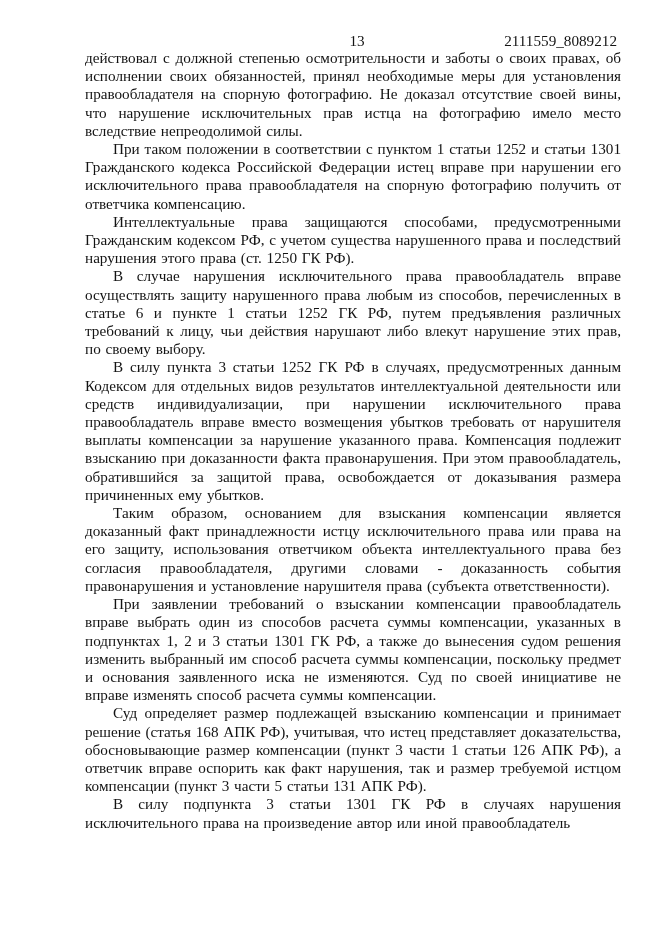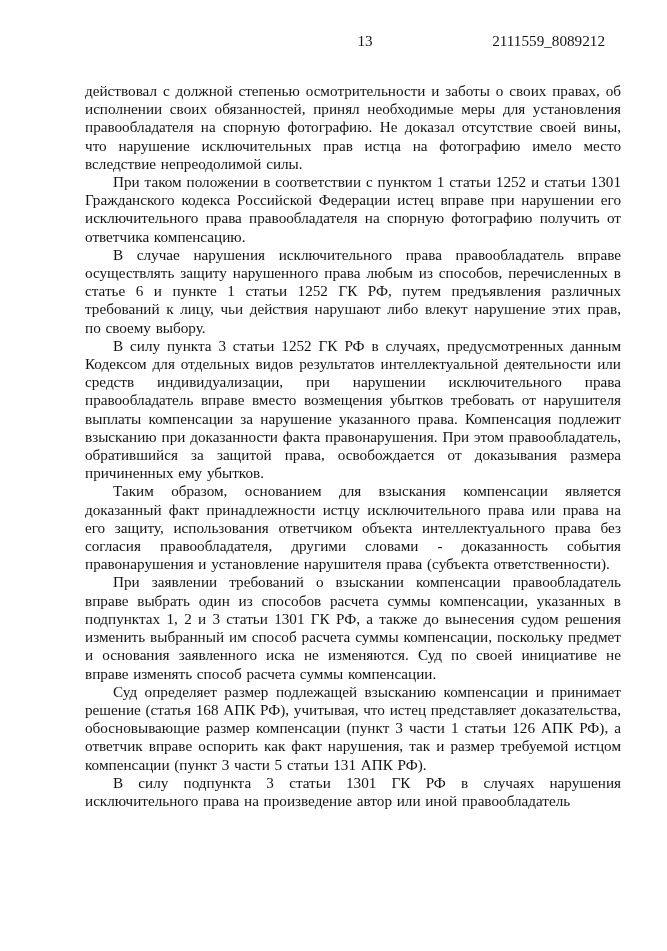--- a/index.html
+++ b/index.html
@@ -23,31 +23,30 @@
     width: 536px;
   }
   .header-row {
     position: relative;
     height: 16px;
     font-size: 15.2px;
     line-height: 16px;
   }
   .page-number {
     position: absolute;
-    left: 12px;
+    left: 4px;
     width: 100%;
     text-align: center;
   }
   .doc-id {
     position: absolute;
-    right: 16px;
+    right: 4px;
     top: 0;
   }
   .body-text {
-    margin-top: 33px;
     font-size: 15.2px;
     line-height: 18.2px;
     text-align: justify;
   }
   .body-text p {
     margin: 0;
     padding: 0;
     text-indent: 28px;
     word-spacing: 0.06em;
   }
@@ -62,20 +61,21 @@
   <div class="content">
 
     <div class="header-row">
       <span class="page-number">13</span>
       <span class="doc-id">2111559_8089212</span>
     </div>
 
     <div class="body-text">
       <p class="continuation">действовал с должной степенью осмотрительности и заботы о своих правах, об исполнении своих обязанностей, принял необходимые меры для установления правообладателя на спорную фотографию. Не доказал отсутствие своей вины, что нарушение исключительных прав истца на фотографию имело место вследствие непреодолимой силы.</p>
       <p>При таком положении в соответствии с пунктом 1 статьи 1252 и статьи 1301 Гражданского кодекса Российской Федерации истец вправе при нарушении его исключительного права правообладателя на спорную фотографию получить от ответчика компенсацию.</p>
+      <p>Интеллектуальные права защищаются способами, предусмотренными Гражданским кодексом РФ, с учетом существа нарушенного права и последствий нарушения этого права (ст. 1250 ГК РФ).</p>
       <p>В случае нарушения исключительного права правообладатель вправе осуществлять защиту нарушенного права любым из способов, перечисленных в статье 6 и пункте 1 статьи 1252 ГК РФ, путем предъявления различных требований к лицу, чьи действия нарушают либо влекут нарушение этих прав, по своему выбору.</p>
       <p>В силу пункта 3 статьи 1252 ГК РФ в случаях, предусмотренных данным Кодексом для отдельных видов результатов интеллектуальной деятельности или средств индивидуализации, при нарушении исключительного права правообладатель вправе вместо возмещения убытков требовать от нарушителя выплаты компенсации за нарушение указанного права. Компенсация подлежит взысканию при доказанности факта правонарушения. При этом правообладатель, обратившийся за защитой права, освобождается от доказывания размера причиненных ему убытков.</p>
       <p>Таким образом, основанием для взыскания компенсации является доказанный факт принадлежности истцу исключительного права или права на его защиту, использования ответчиком объекта интеллектуального права без согласия правообладателя, другими словами - доказанность события правонарушения и установление нарушителя права (субъекта ответственности).</p>
       <p>При заявлении требований о взыскании компенсации правообладатель вправе выбрать один из способов расчета суммы компенсации, указанных в подпунктах 1, 2 и 3 статьи 1301 ГК РФ, а также до вынесения судом решения изменить выбранный им способ расчета суммы компенсации, поскольку предмет и основания заявленного иска не изменяются. Суд по своей инициативе не вправе изменять способ расчета суммы компенсации.</p>
       <p>Суд определяет размер подлежащей взысканию компенсации и принимает решение (статья 168 АПК РФ), учитывая, что истец представляет доказательства, обосновывающие размер компенсации (пункт 3 части 1 статьи 126 АПК РФ), а ответчик вправе оспорить как факт нарушения, так и размер требуемой истцом компенсации (пункт 3 части 5 статьи 131 АПК РФ).</p>
       <p>В силу подпункта 3 статьи 1301 ГК РФ в случаях нарушения исключительного права на произведение автор или иной правообладатель</p>
     </div>
 
   </div>
 </div>

